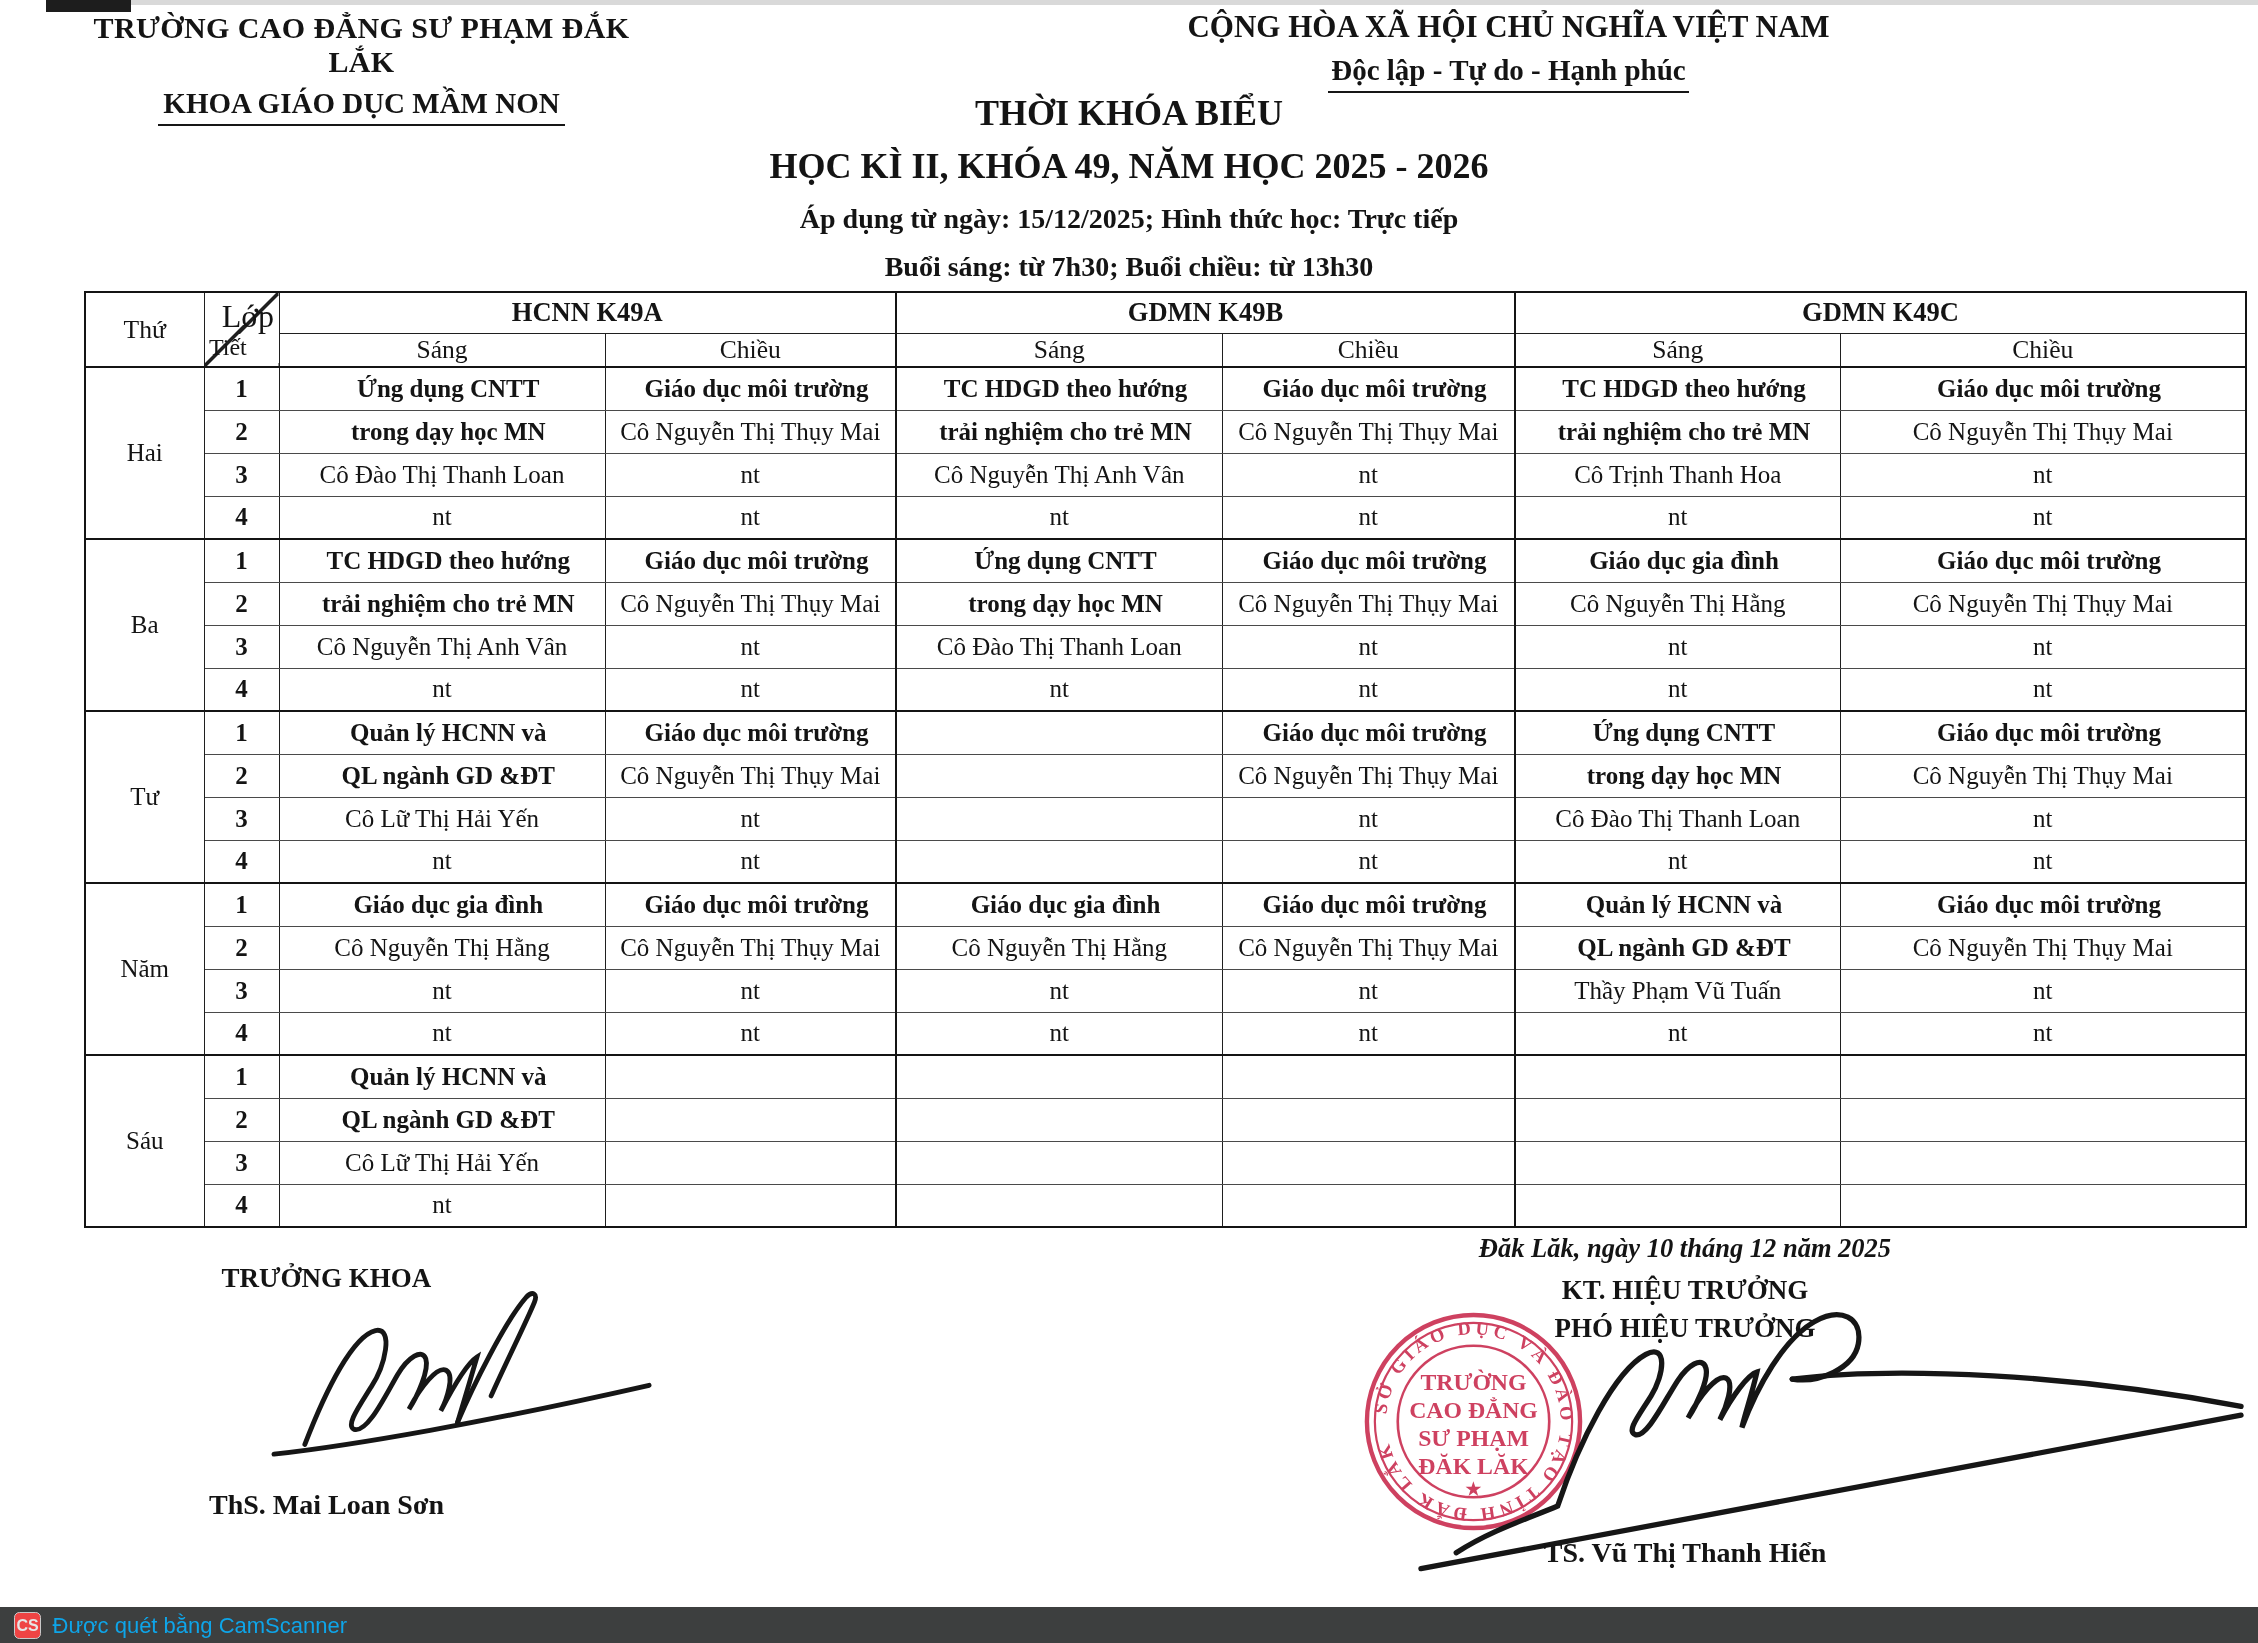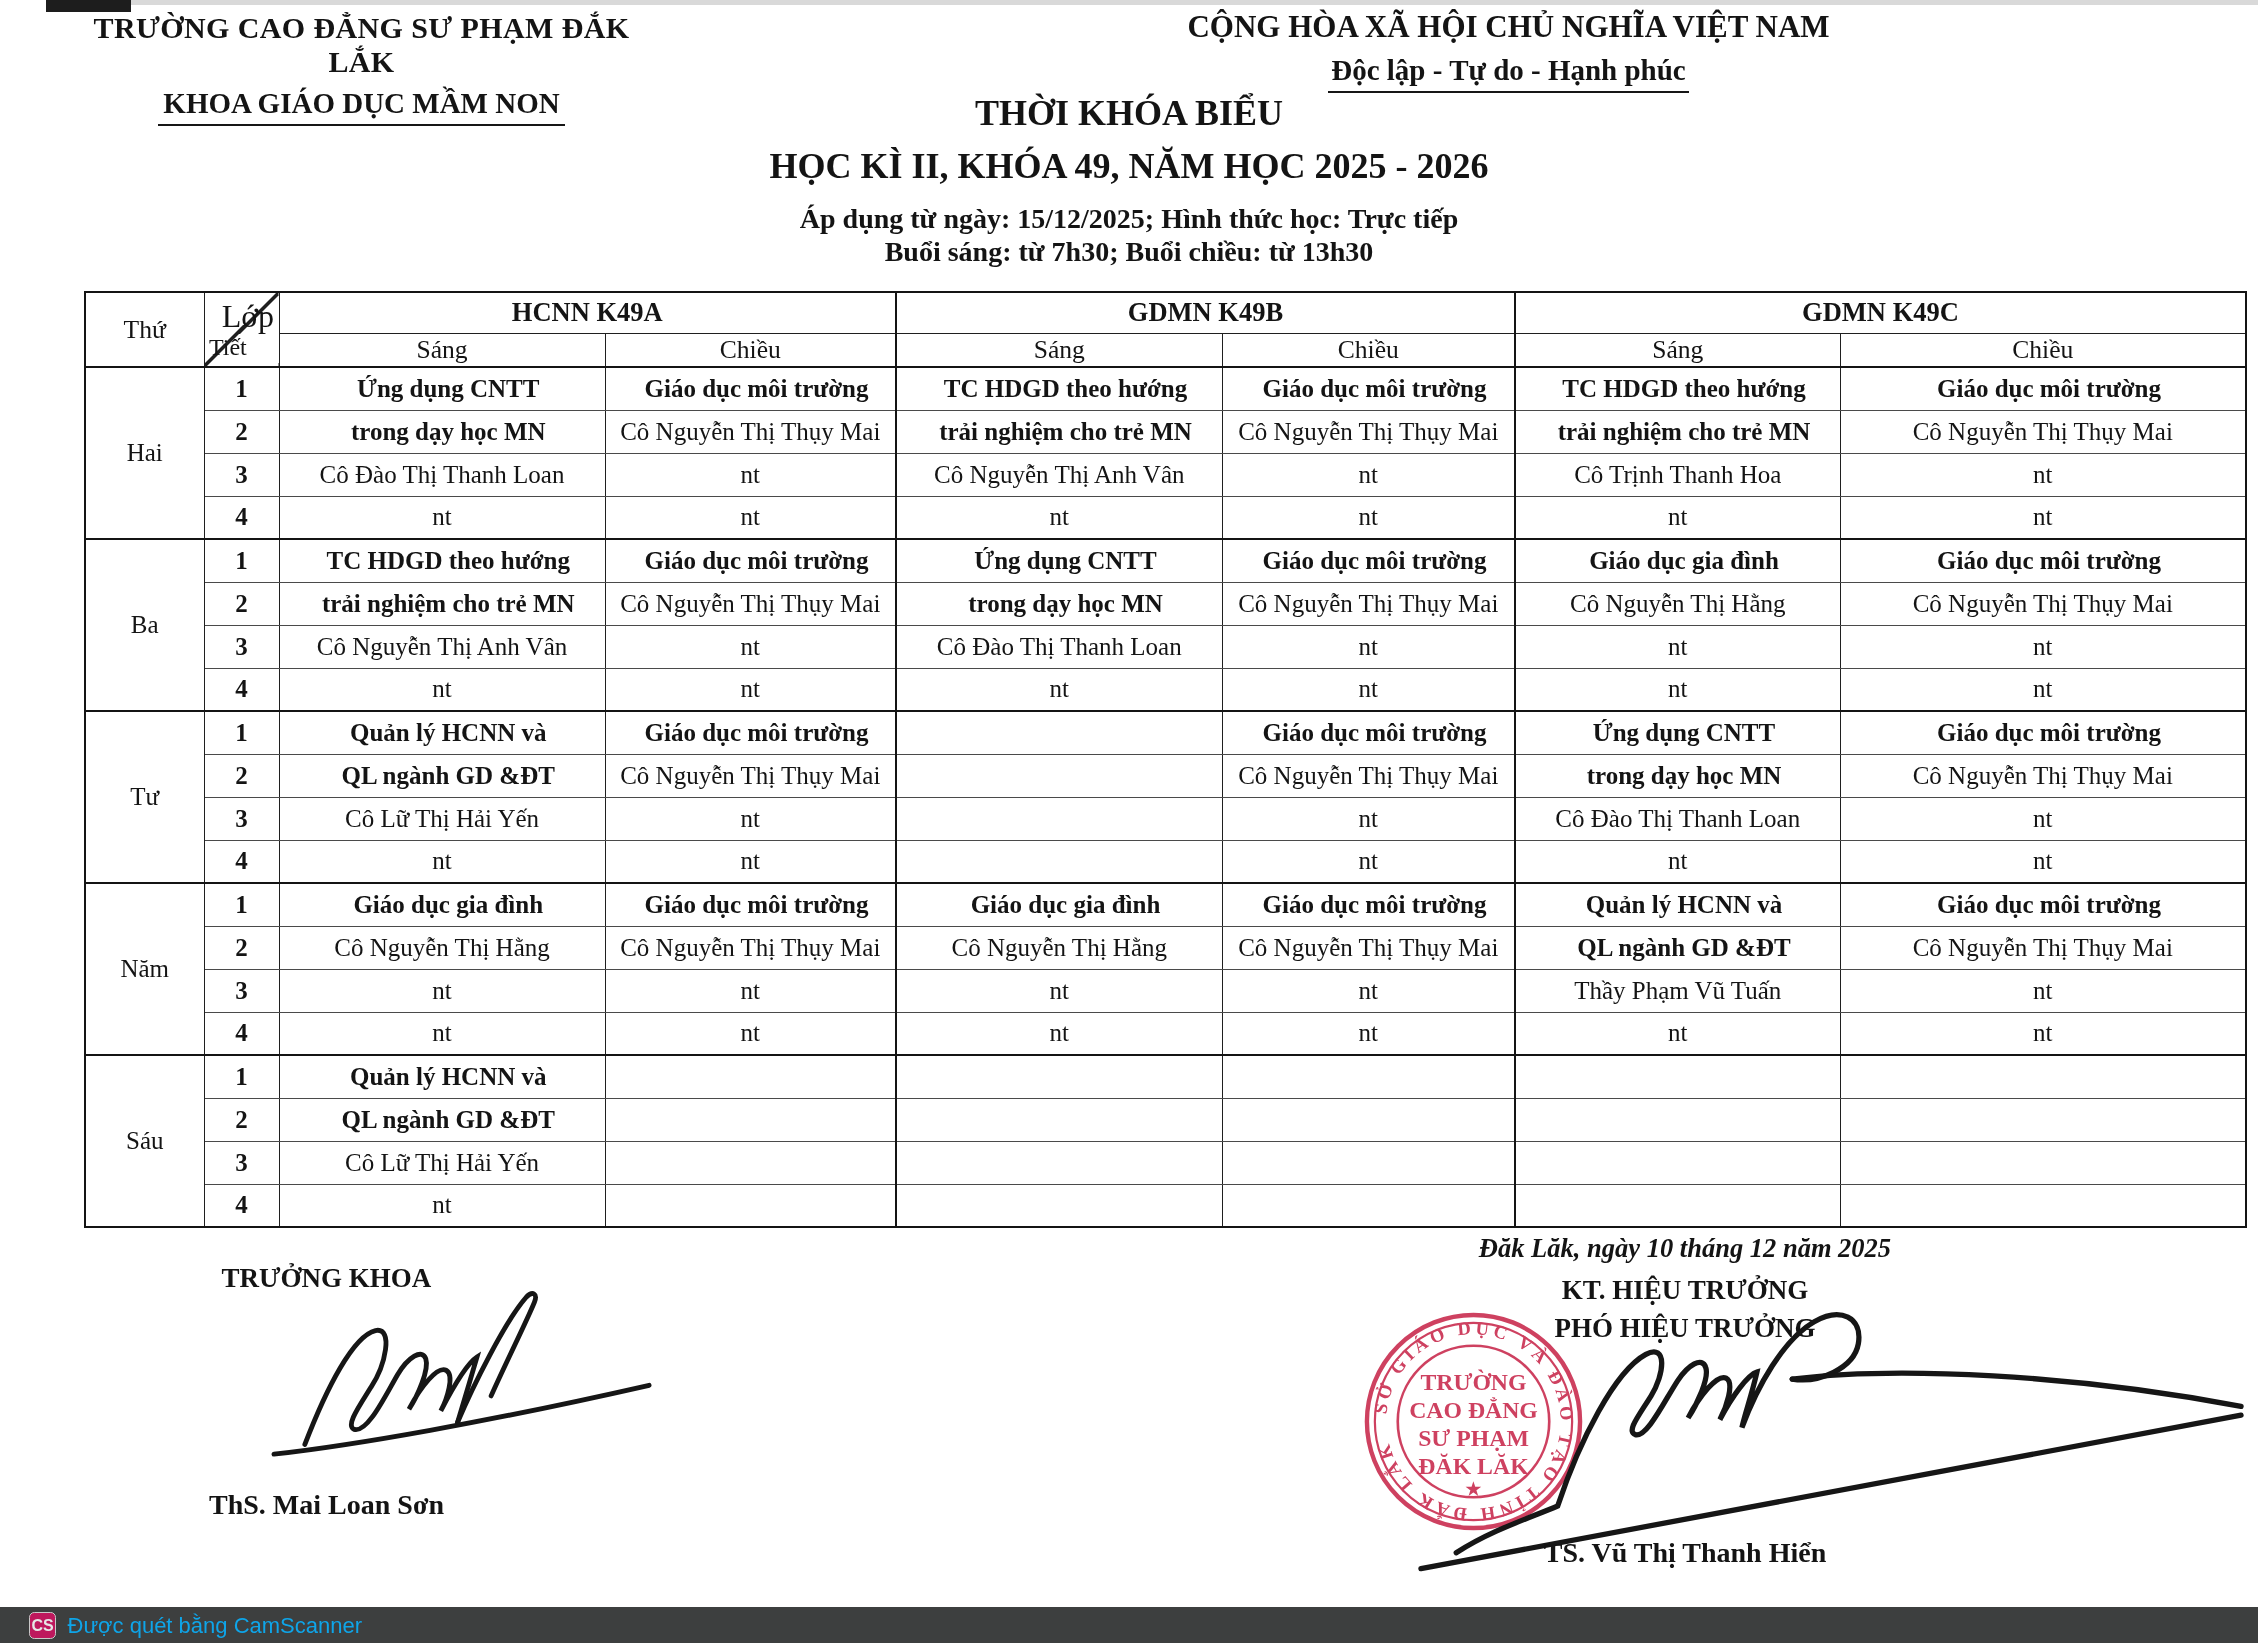--- a/index.html
+++ b/index.html
@@ -24,21 +24,21 @@
   .nat-block { left:1182px; top:8.8px; width:653px; text-align:center; }
   .nat-line1 { font-size:31px; font-weight:bold; }
   .nat-line2 { display:inline-block; margin-top:8.8px; font-size:29px; font-weight:bold;
                padding:0 3.5px 4.4px 3.5px; border-bottom:2.6px solid #161616; }
 
   
   .title-block { left:0; top:92px; width:2258px; text-align:center; }
   .title-main { font-size:36px; font-weight:bold; }
   .title-sub { font-size:36px; font-weight:bold; margin-top:10.6px; }
   .title-apply { font-size:28px; font-weight:bold; margin-top:16px; }
-  .title-sess { font-size:28px; font-weight:bold; margin-top:1px; }
+  .title-sess { font-size:28px; font-weight:bold; margin-top:16px; }
 
   
   .tt-wrap { left:84px; top:291px; }
   table.tt { border-collapse:collapse; table-layout:fixed; width:2161px; border:2.6px solid var(--ink); }
   .tt th, .tt td { border:1.8px solid #1f1f1f; padding:0 3.5px; text-align:center; vertical-align:middle;
                    overflow:hidden; white-space:nowrap; }
   .tt thead tr.r1 { height:41px; }
   .tt thead tr.r2 { height:34px; }
   .tt tbody tr { height:43px; }
   .tt tbody td { border-top:0.9px solid #4a4a4a; border-bottom:0.9px solid #4a4a4a; font-size:25px; }
@@ -66,23 +66,23 @@
   .right-title2 { margin-top:7px;  font-size:27px; font-weight:bold; }
   .right-name { left:1341px; top:1537px; width:688px; text-align:center; font-size:28px; font-weight:bold; }
 
   .sig-left  { left:221px;  top:1281px; }
   .sig-right { left:1403px; top:1290px; }
   .stamp     { left:1359px; top:1307px; opacity:.88; }
 
   
   .cs-bar { left:0; bottom:0; width:2258px; height:37px; background:#3d3f3f;
             display:flex; align-items:center; font-family:"Liberation Sans", sans-serif; }
-  .cs-badge { width:27px; height:26.5px; margin-left:29px; border:1.8px solid #c9c9c9; border-radius:5.3px;
+  .cs-badge { width:27px; height:26.5px; margin-left:14px; border:1.8px solid #c9c9c9; border-radius:5.3px;
               color:#e6e6e6; font-weight:bold; font-size:16px; display:flex; align-items:center;
-              justify-content:center; background:#be185d; }
+              justify-content:center; background:#ef4444; }
   .cs-label { margin-left:11.5px; color:#0ea5e9; font-size:22px; }
 </style>
 </head>
 <body>
 
 <div class="abs top-edge"></div>
 <div class="abs corner-blot"></div>
 
 <div class="abs org-block">
   <div class="org-line1">TRƯỜNG CAO ĐẲNG SƯ PHẠM ĐẮK LẮK</div>

